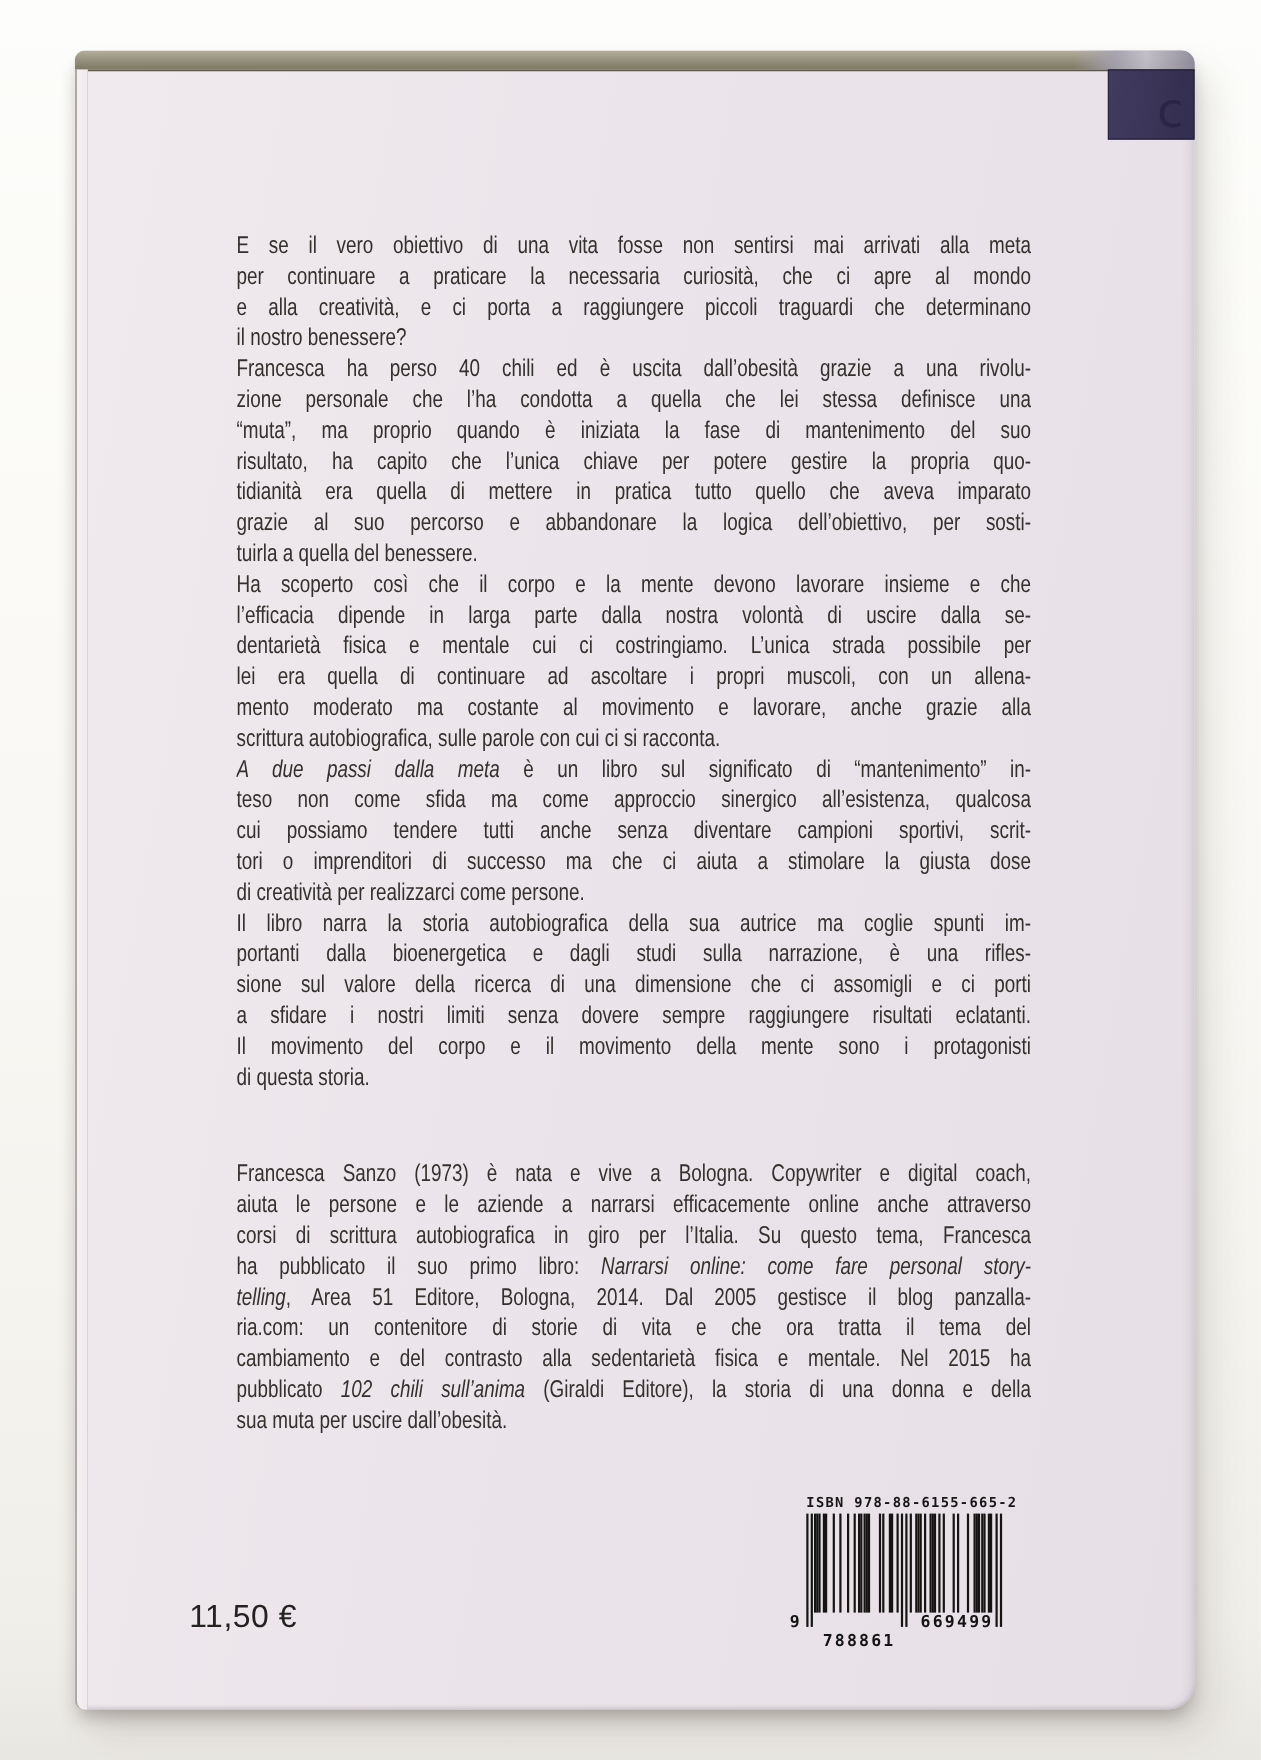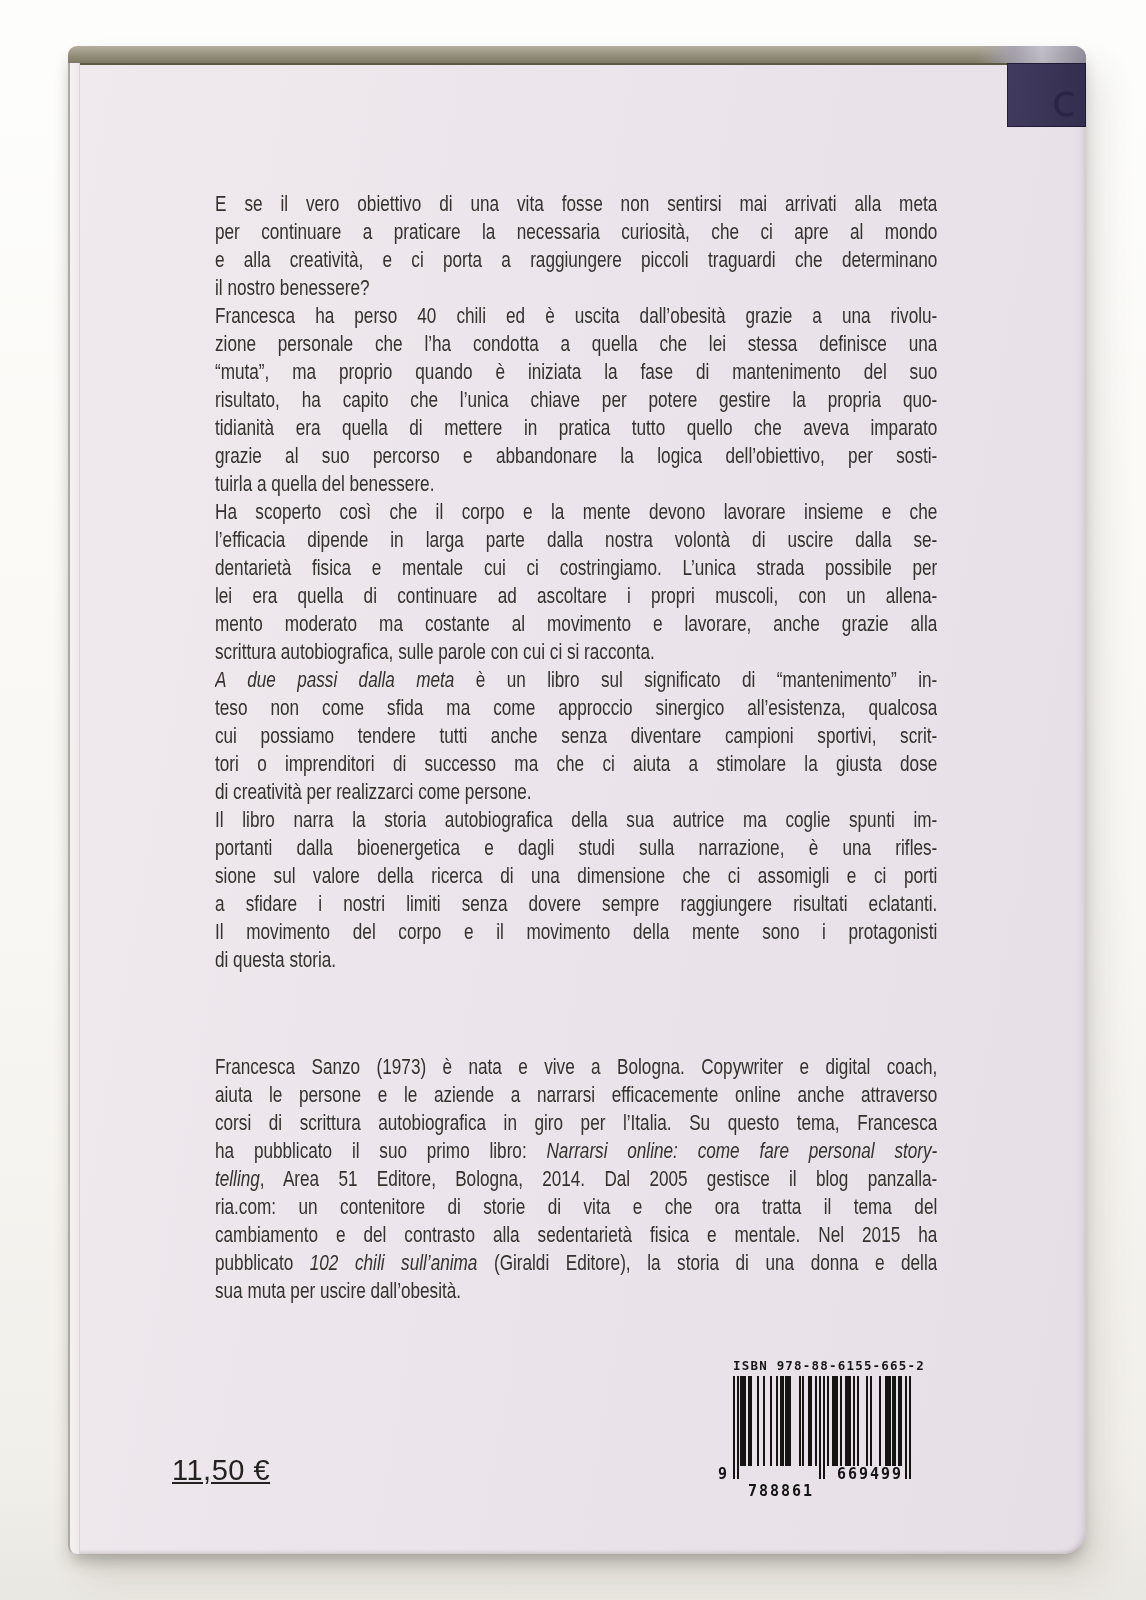--- a/index.html
+++ b/index.html
@@ -18,29 +18,29 @@
     border-radius:0 12px 0 0;opacity:.85;}
   .page-edge-left{position:absolute;left:0;top:17px;bottom:0;width:9px;
     background:linear-gradient(90deg,#f6f1f1 0%,#efe9ec 100%);
     border-left:2px solid rgba(96,90,80,.45);border-right:1px solid rgba(130,118,120,.22);
     border-radius:0 0 0 8px;}
   .corner-square{position:absolute;right:0;top:17px;width:79px;height:64px;
     background:linear-gradient(95deg,#413b5f 0%,#3a3457 55%,#322e4e 100%);
     box-shadow:inset 0 0 0 1px rgba(10,8,25,.55);}
   .corner-glyph{position:absolute;right:10px;top:16px;font-size:44px;line-height:1;
     color:#1f1b3c;opacity:.5;font-family:"DejaVu Sans",sans-serif;}
-  .synopsis{position:absolute;left:147px;top:144px;width:722px;}
+  .synopsis{position:absolute;left:147px;top:163px;width:722px;}
   .bio{position:absolute;left:147px;top:1007px;width:722px;}
   .line{height:28px;overflow:hidden;width:926px;transform:scaleX(.78);transform-origin:0 50%;
     font-size:22px;line-height:28px;color:#33312d;
     text-align:justify;text-align-last:justify;letter-spacing:0;}
   .line.para-end{text-align:left;text-align-last:left;}
   .line i{font-style:italic;}
   .price{position:absolute;left:104px;top:1408px;font-size:29px;letter-spacing:.5px;
-    color:#232220;text-decoration:underline;}
+    color:#232220;}
   .barcode{position:absolute;left:665px;top:1312px;width:178px;}
   .isbn-label{white-space:nowrap;text-align:center;font-family:"DejaVu Sans Mono",monospace;
     font-weight:bold;font-size:12.5px;letter-spacing:1.2px;color:#171717;height:16px;}
   .bars{position:relative;margin-top:2px;height:106px;width:178px;}
   .bar{position:absolute;top:0;width:2px;height:90px;background:#151413;}
   .bar.guard{height:103px;}
   .digits{position:absolute;top:89px;left:0;width:100%;height:17px;
     font-family:"DejaVu Sans Mono",monospace;font-weight:bold;font-size:15px;color:#141414;}
   .digits .d-first{position:absolute;left:-15px;top:0;}
   .digits .d-g1{position:absolute;left:7px;width:82px;top:17px;text-align:center;letter-spacing:2px;}

